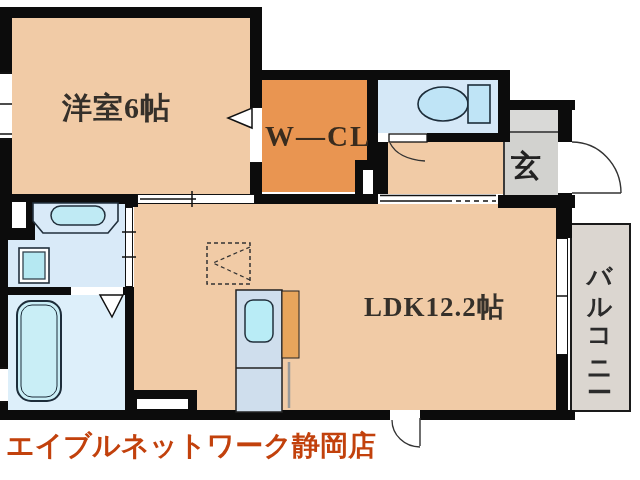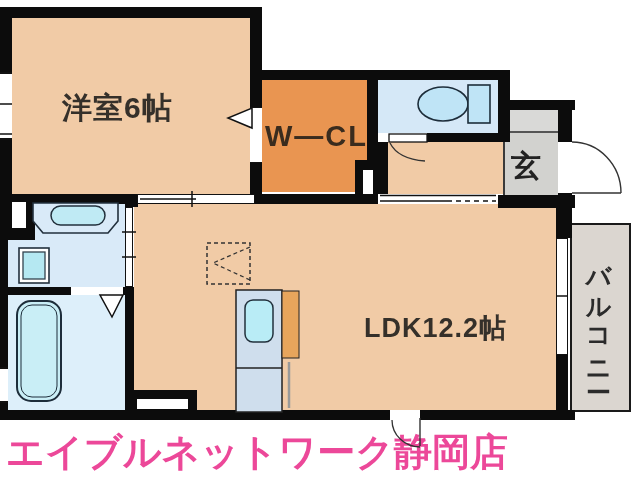--- a/index.html
+++ b/index.html
@@ -1,17 +1,17 @@
 <!DOCTYPE html>
 <html><head>
 <meta charset="utf-8">
 <style>
   html,body{margin:0;padding:0;background:#fff;}
   #stage{position:relative;width:640px;height:480px;background:#ffffff;overflow:hidden;
-         font-family:Liberation Sans, sans-serif;}
+         font-family:Liberation Serif, serif;}
   .room{position:absolute;}
   .wall{position:absolute;background:#0c0c0c;}
   .sym{position:absolute;background:#ffffff;}
   .lbl{position:absolute;color:#35302a;font-weight:600;white-space:nowrap;}
   #svgo{position:absolute;left:0;top:0;z-index:6;pointer-events:none;}
   .z1{z-index:1}.z2{z-index:2}.z3{z-index:3}.z4{z-index:4}
   .vtext{writing-mode:vertical-rl;text-orientation:upright;}
 </style>
 </head>
 <body>
@@ -71,23 +71,23 @@
   <div class="sym z3" style="left:378px;top:194px;width:120px;height:10px"></div>
   <div class="sym z3" style="left:558px;top:142px;width:14px;height:51px"></div>
   <div class="sym z3" style="left:556px;top:238px;width:12px;height:117px;border:1.5px solid #111;box-sizing:border-box"></div>
   <div class="sym z3" style="left:0px;top:367px;width:8px;height:36px;border-top:2px solid #111;border-bottom:2px solid #111;box-sizing:border-box"></div>
   <div class="sym z3" style="left:137px;top:399px;width:51px;height:10px"></div>
   <div class="sym z3" style="left:390px;top:410px;width:30px;height:10px"></div>
 
   <div class="lbl z4" style="left:62px;top:88px;font-size:30px;letter-spacing:1px;">洋室6帖</div>
   <div class="lbl z4" style="left:265px;top:120px;font-size:29px;letter-spacing:2px;color:#3a2c1e;">W―CL</div>
   <div class="lbl z4" style="left:511px;top:146px;font-size:30px;color:#222;">玄</div>
-  <div class="lbl z4" style="left:364px;top:289px;font-size:27px;letter-spacing:1px;margin-top:21px;">LDK12.2帖</div>
+  <div class="lbl z4" style="left:364px;top:289px;font-size:27px;letter-spacing:1px;">LDK12.2帖</div>
   <div class="lbl z4 vtext" style="left:583px;top:248px;font-size:25px;letter-spacing:4px;color:#2b2b2b;font-weight:600;">バルコニー</div>
-  <div class="lbl z4" style="left:6px;top:427px;font-size:38px;font-weight:700;color:#ec4899;letter-spacing:0px;">エイブルネットワーク静岡店</div>
+  <div class="lbl z4" style="left:6px;top:427px;font-size:28px;font-weight:700;color:#c2410c;letter-spacing:0px;">エイブルネットワーク静岡店</div>
 
   <svg id="svgo" width="640" height="480" viewBox="0 0 640 480">
 
     <line x1="0" y1="104" x2="12" y2="104" stroke="#111" stroke-width="1.5"></line>
     <line x1="0" y1="134" x2="12" y2="134" stroke="#111" stroke-width="1.5"></line>
 
     <line x1="140" y1="199" x2="196" y2="199" stroke="#111" stroke-width="1.5"></line>
     <line x1="192" y1="191" x2="192" y2="207" stroke="#111" stroke-width="1.5"></line>
 
     <line x1="122" y1="232" x2="136" y2="232" stroke="#111" stroke-width="1.5"></line>

